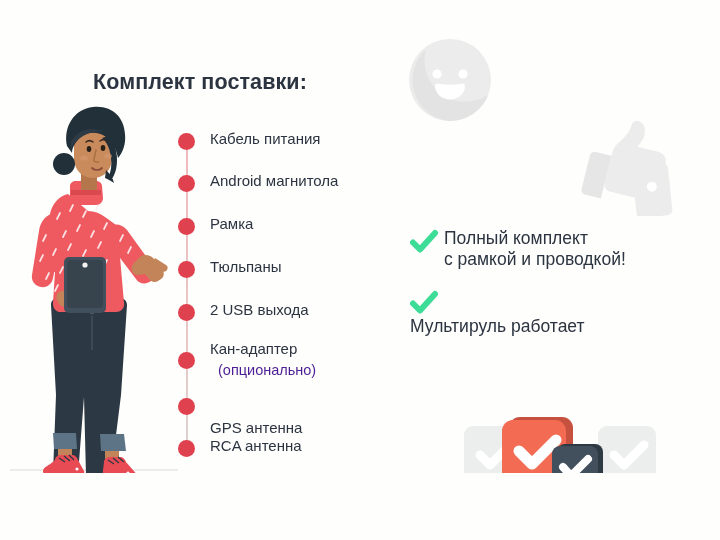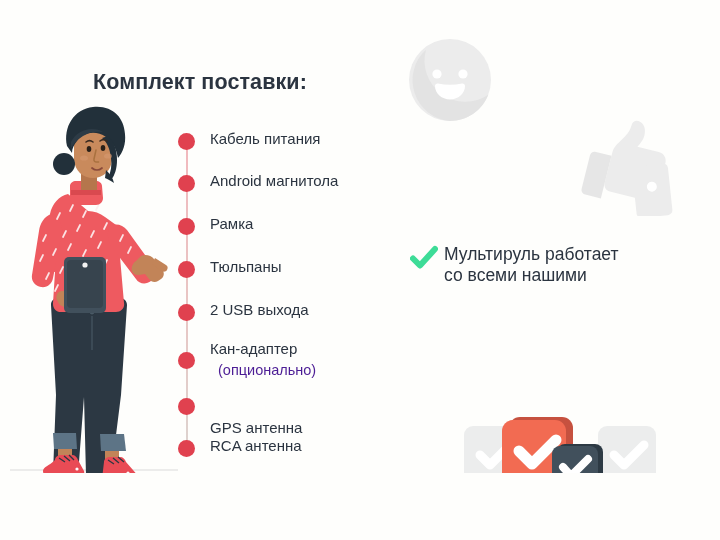--- a/index.html
+++ b/index.html
@@ -327,30 +327,40 @@
     </div>
 
     <div class="tl-item" style="top:307px;height:40px;">
       <span class="tl-dot" style="top:3px;"></span>
       <span class="tl-label" style="top:0px;">RCA антенна</span>
     </div>
   </div>
 
   <div class="benefits">
 
-
-    <div class="benefit" style="margin-top:16px;">
+    <div class="benefit">
+      <span class="chk">
+        <svg viewBox="0 0 28 26" width="28" height="26" aria-hidden="true">
+          <path d="M3 13.5l7 7L25 4" stroke="#3ddc97" stroke-width="6" fill="none" stroke-linecap="round" stroke-linejoin="round"></path>
+        </svg>
+      </span>
+      <span class="benefit-lines">
+        <span>Полный комплект</span>
+        <span>с рамкой и проводкой!</span>
+      </span>
+    </div>
+
+    <div class="benefit" style="margin-top:16px;flex-direction:column;">
       <span class="chk">
         <svg viewBox="0 0 28 26" width="28" height="26" aria-hidden="true">
           <path d="M3 13.5l7 7L25 4" stroke="#3ddc97" stroke-width="6" fill="none" stroke-linecap="round" stroke-linejoin="round"></path>
         </svg>
       </span>
       <span class="benefit-lines">
         <span>Мультируль работает</span>
-        <span>со всеми нашими</span>
       </span>
     </div>
 
   </div>
 
   <div class="watermark">
     <svg viewBox="0 0 98 34" width="98" height="34" aria-hidden="true">
       <g fill="#f2f2f0">
         <circle cx="9" cy="12" r="7"></circle>
         <circle cx="22" cy="9" r="5.6"></circle>

